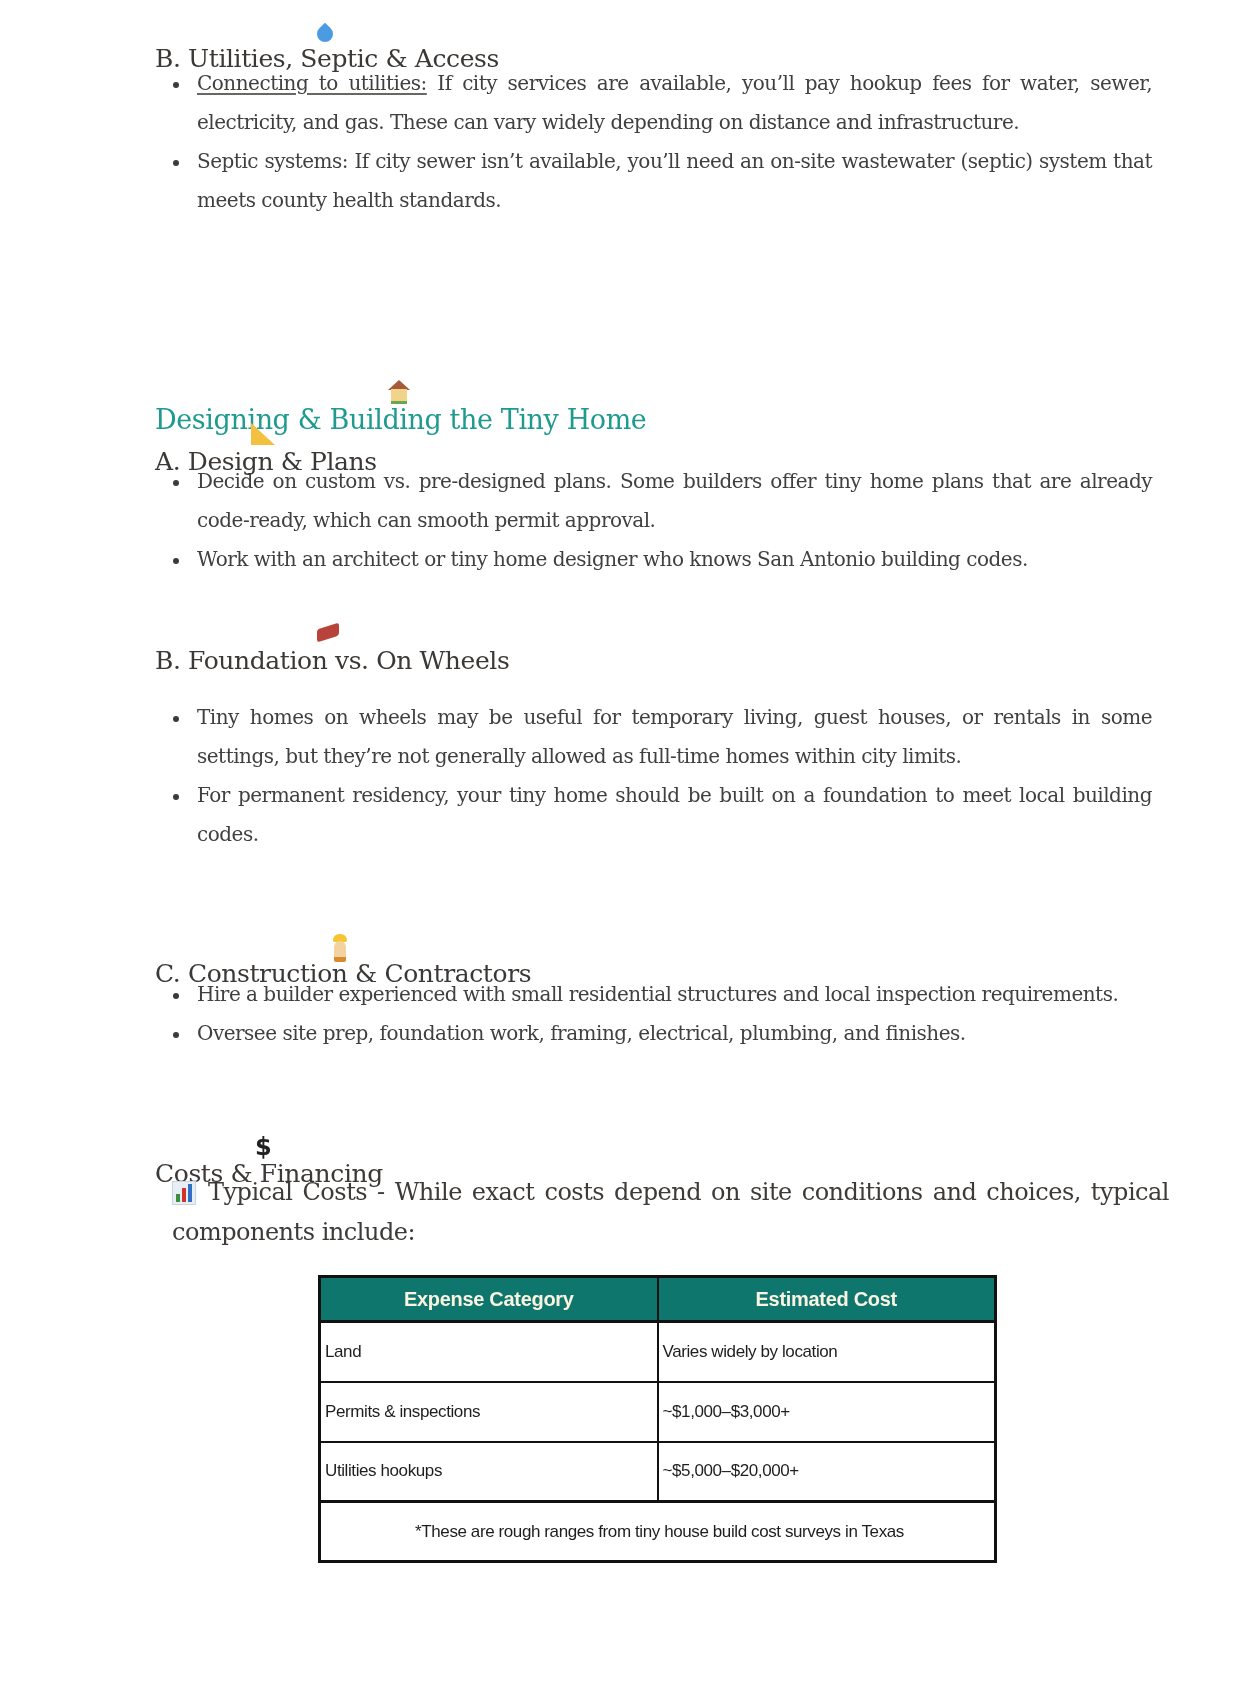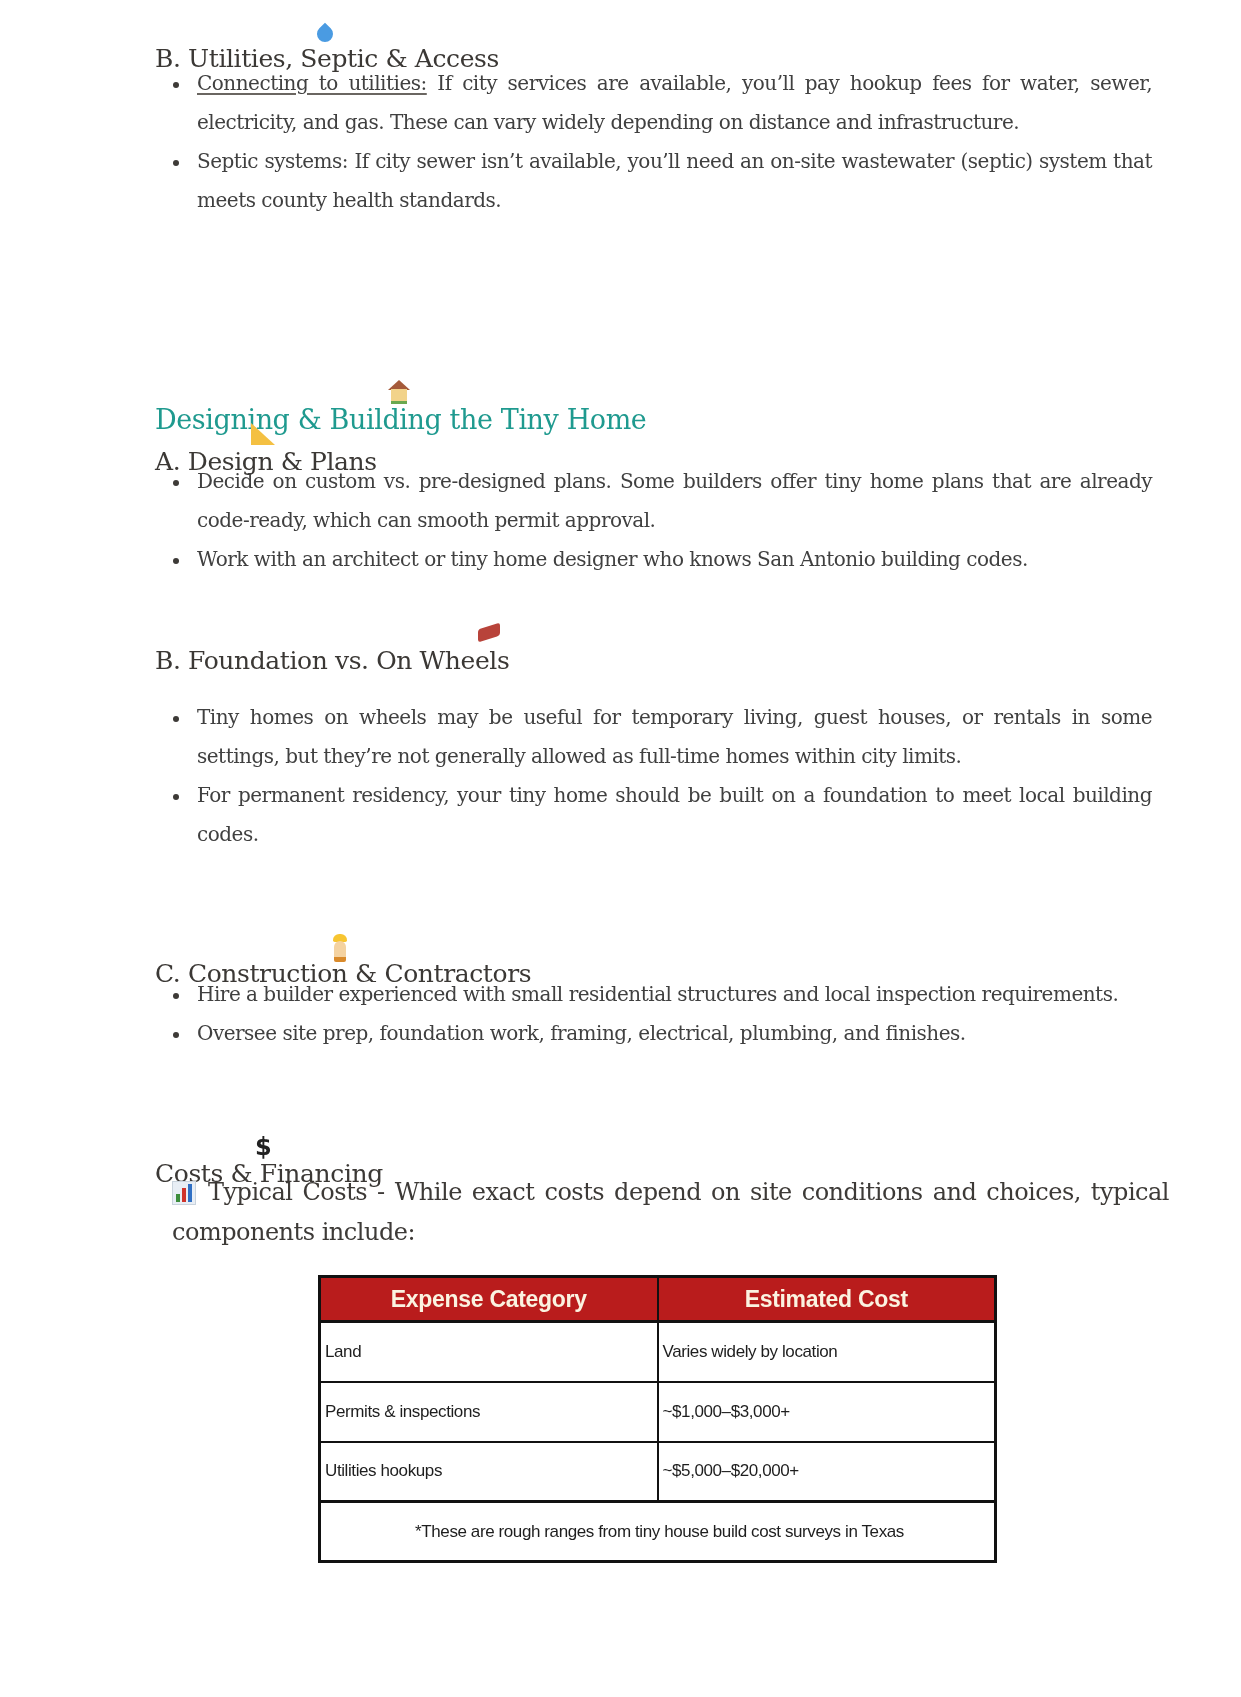--- a/index.html
+++ b/index.html
@@ -63,21 +63,21 @@
   .dollar { font-family: "DejaVu Sans", sans-serif; font-weight: bold; font-size: 24px; color: #222; width: 22px !important; }
   .chart-ico { width: 22px !important; height: 22px !important; background: #e8eef5; border: 1px solid #c9d3dd; }
   .chart-ico span { position: absolute; bottom: 2px; width: 4px; }
 
   
   .tbl {
     position: absolute; left: 318px; top: 1275px; width: 679px; border-collapse: collapse;
     font-family: "Liberation Sans", sans-serif; border: 3px solid #111;
   }
   .tbl th {
-    background: #b91c1c; color: #fbf3e1; font-weight: bold; font-size: 23px; height: 40px;
+    background: #0f766e; color: #fbf3e1; font-weight: bold; font-size: 20px; height: 40px;
     border: 2px solid #111; border-bottom: 3px solid #111; text-align: center; letter-spacing: -0.3px;
   }
   .tbl td {
     height: 60px; font-size: 17px; color: #1e1e1e; border: 2px solid #111; padding: 0 0 0 4px;
     letter-spacing: -0.4px; vertical-align: middle; box-sizing: border-box;
   }
   .tbl col.c1 { width: 338px; }
   .tbl td.foot { height: 60px; border-top: 3px solid #111; text-align: center; }
 </style>
 </head>
@@ -101,21 +101,21 @@
 
   <div class="h" style="top:421px;">
     <span class="ico ruler"></span>
     <span>A. Design &amp; Plans</span>
   </div>
   <ul class="bl" style="top:462px;">
     <li>Decide on custom vs. pre-designed plans. Some builders offer tiny home plans that are already code-ready, which can smooth permit approval.</li>
     <li>Work with an architect or tiny home designer who knows San Antonio building codes.</li>
   </ul>
 
-  <div class="h" style="top:620px;align-items:flex-end;">
+  <div class="h" style="top:620px;">
     <span class="ico brick"></span>
     <span>B. Foundation vs. On Wheels</span>
   </div>
   <ul class="bl" style="top:698px;">
     <li>Tiny homes on wheels may be useful for temporary living, guest houses, or rentals in some settings, but they’re not generally allowed as full-time homes within city limits.</li>
     <li>For permanent residency, your tiny home should be built on a foundation to meet local building codes.</li>
   </ul>
 
   <div class="h" style="top:933px;">
     <span class="ico worker"></span>

